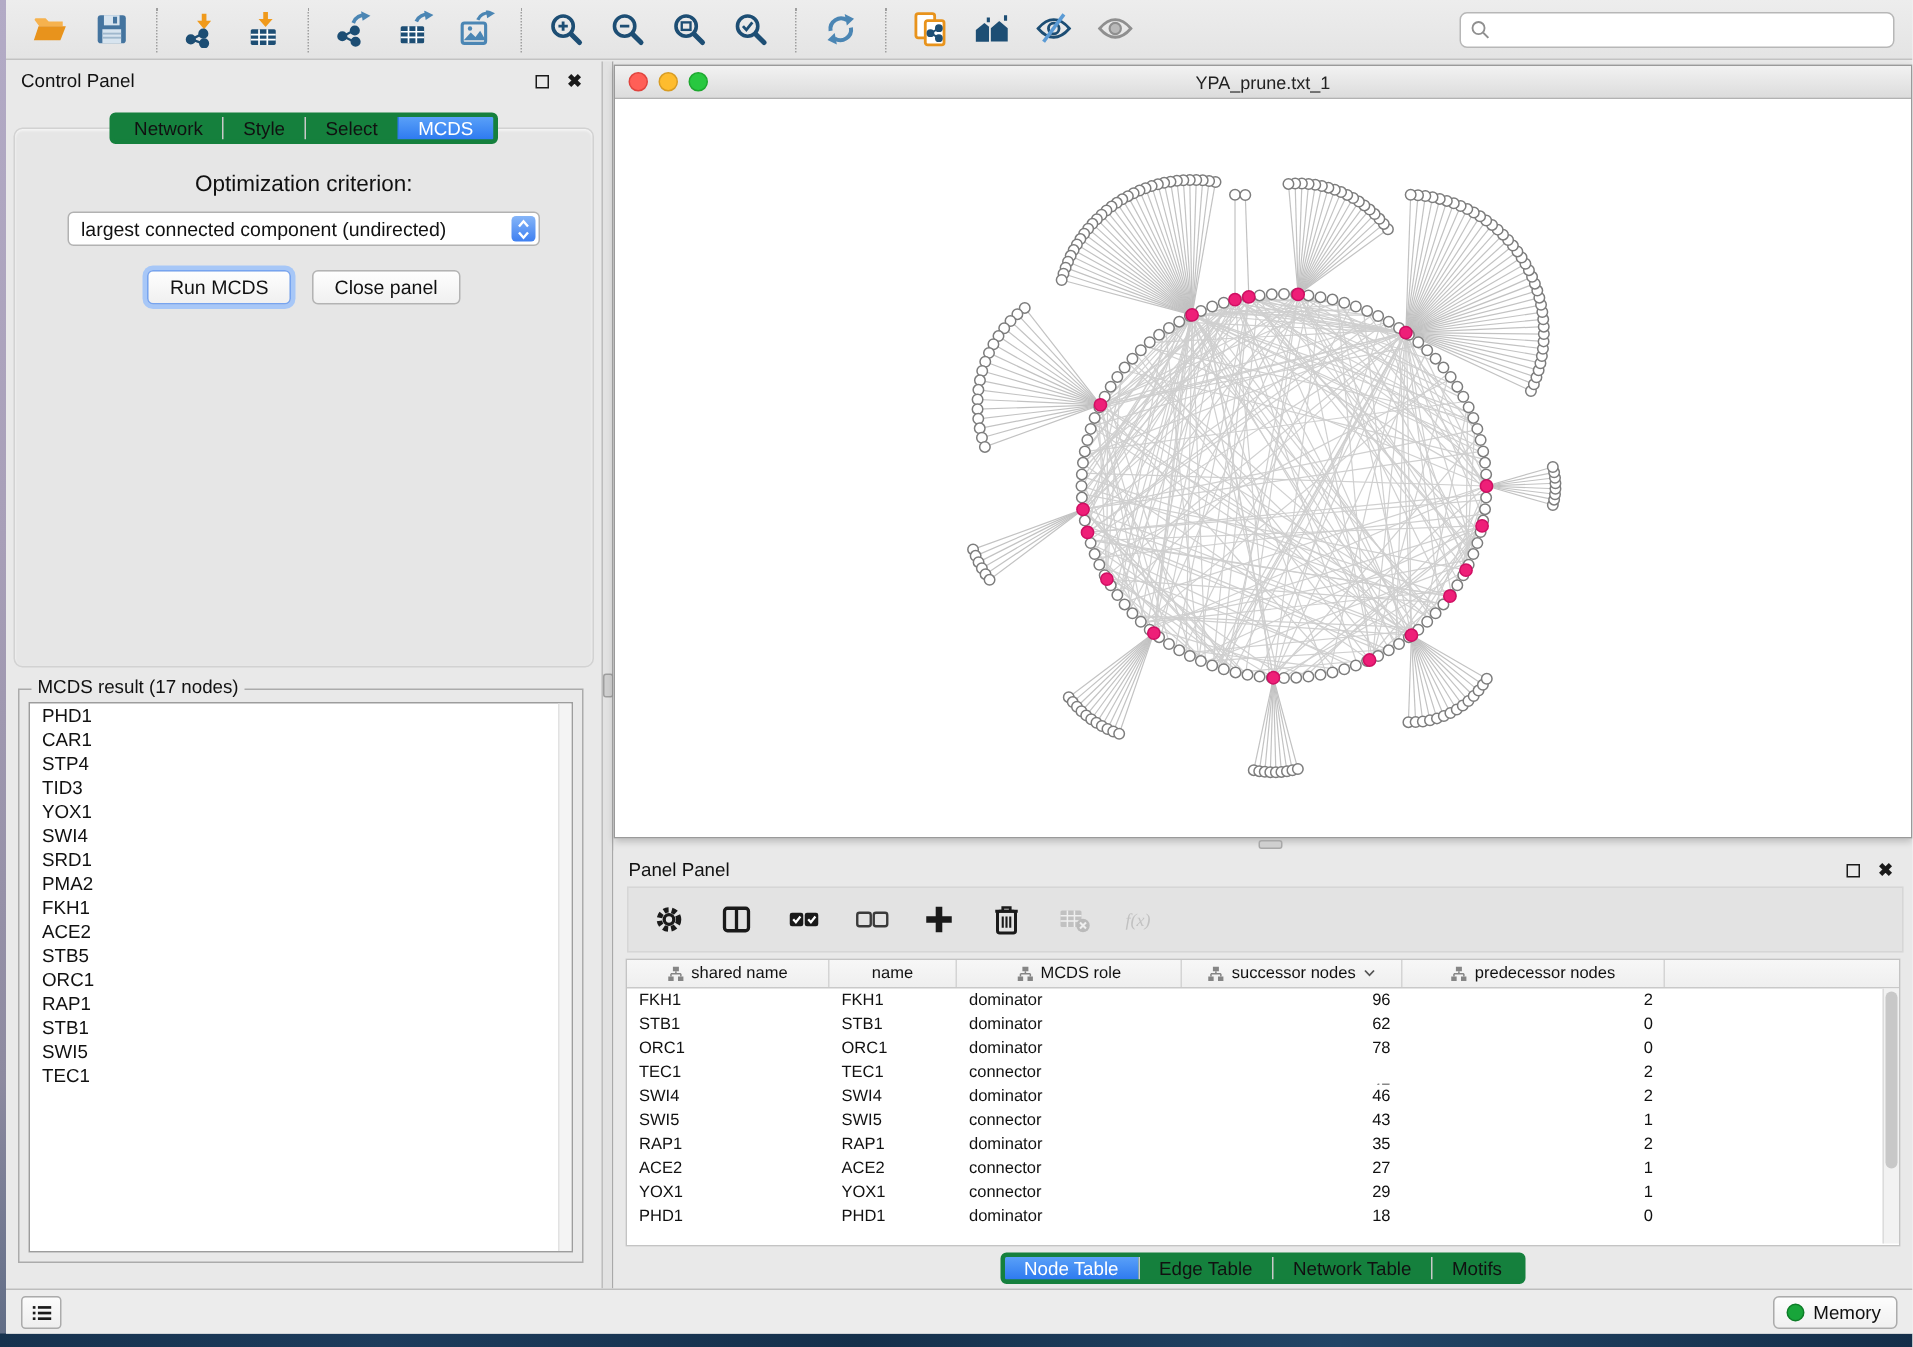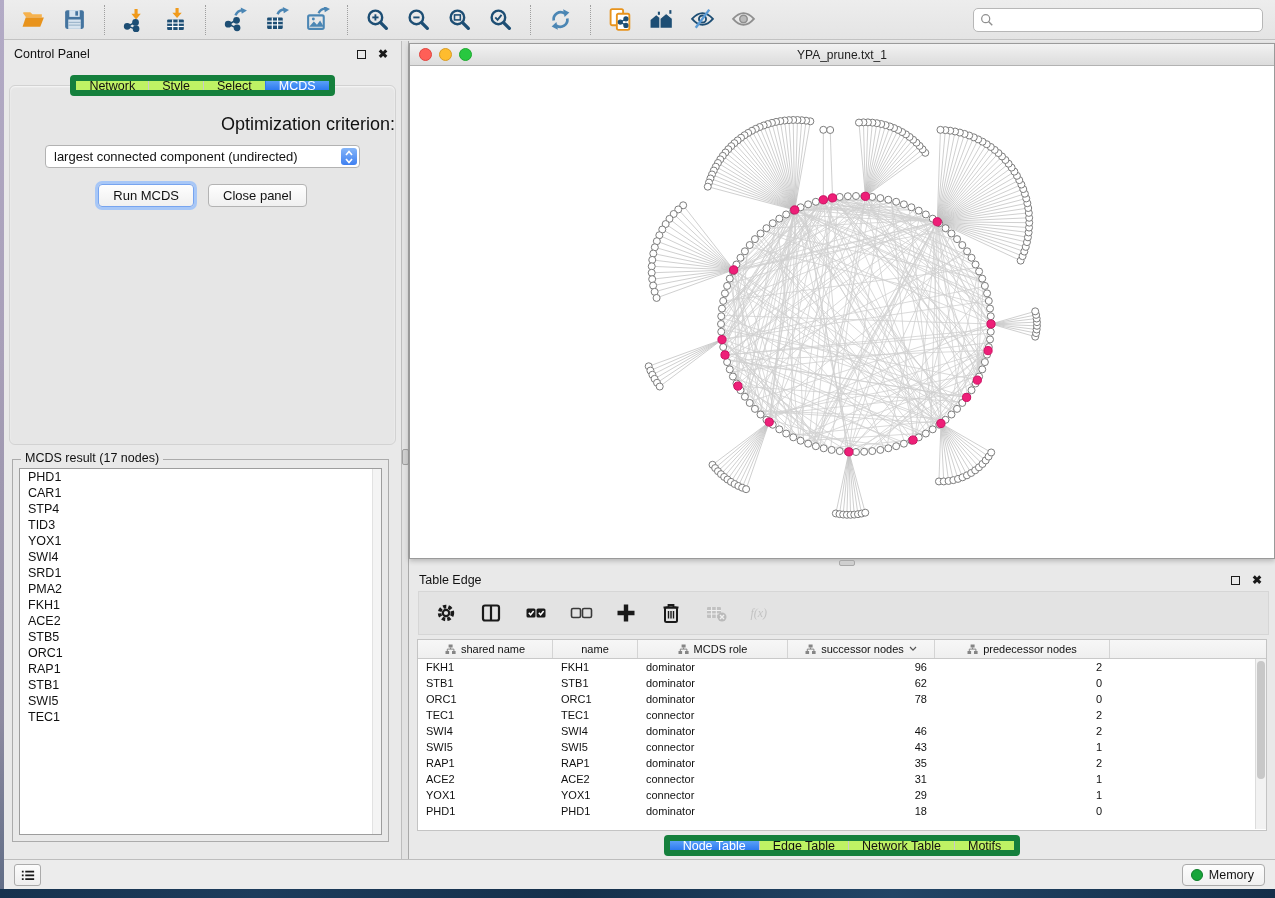--- a/index.html
+++ b/index.html
@@ -33,29 +33,29 @@
   .right-pane { position:absolute; left:405px; top:0; right:0; bottom:0; background:#e9e9e9; }
 
   
   .panel-head { display:flex; align-items:center; height:26px; padding:0 10px; }
   .panel-title { font-size:12.5px; color:#111; }
   .panel-head .spacer { flex:1; }
   .win-btn { width:16px; height:16px; display:flex; align-items:center; justify-content:center; margin-left:6px; cursor:default; }
   .float-glyph { width:9px; height:9px; border:1.5px solid #1a1a1a; }
   .close-glyph { font-size:12px; font-weight:bold; color:#1a1a1a; line-height:1; }
 
-  .seg { display:flex; background:#bef264; border:6px solid #15803d; border-radius:4px; overflow:hidden; height:21px; }
+  .seg { display:flex; background:#15803d; border:3px solid #15803d; border-radius:4px; overflow:hidden; height:21px; }
   .seg-item { padding:0 13px; font-size:12.5px; color:#111; display:flex; align-items:center; border-left:1px solid #c9c9c9; cursor:default; }
   .seg-item:first-child { border-left:none; }
   .seg-item.active { background:linear-gradient(#59a0f8,#2e7af0); color:#fff; border-left-color:#2e7af0; }
   .cp-tabs-row { display:flex; justify-content:center; margin-top:8px; position:relative; z-index:2; }
 
   .cp-inner { position:absolute; left:5px; right:5px; top:44px; height:360px; background:#e6e6e6;
       border:1px solid #d2d2d2; border-radius:6px; box-shadow:inset 0 1px 2px rgba(255,255,255,.7); }
-  .opt-label { text-align:right; margin-top:28px; font-size:18px; color:#111; }
+  .opt-label { text-align:center; margin-top:28px; font-size:15px; color:#111; }
   .combo { margin:10px auto 0; width:315px; height:23px; background:#fff; border:1px solid #b2b2b2; border-radius:4px;
       display:flex; align-items:center; font-size:13px; color:#111; padding-left:8px; position:relative; }
   .combo .stepper { position:absolute; right:2px; top:2px; bottom:2px; width:16px; border-radius:3px;
       background:linear-gradient(#85b5f8,#3f80f1); display:flex; flex-direction:column; align-items:center; justify-content:center; }
   .combo .stepper svg { width:8px; height:14px; }
   .btn-row { display:flex; justify-content:center; gap:14px; margin-top:16px; }
   .push-btn { height:23px; padding:0 14px; font-size:13px; color:#111; background:linear-gradient(#fefefe,#f0f0f0);
       border:1px solid #b3b3b3; border-radius:4px; font-family:"Liberation Sans",sans-serif; }
   .push-btn.focused { box-shadow:0 0 0 3px #a7c7f7; border-color:#77a4ef; }
 
@@ -1058,21 +1058,21 @@
               </svg>
           </div>
         </div>
 
         <div class="h-splitter">
             <div class="grip"></div>
           </div>
 
         <div class="table-panel">
           <div class="panel-head">
-            <span class="panel-title">Table Edge</span>
+            <span class="panel-title">Panel Panel</span>
             <span class="spacer"></span>
             <span class="win-btn">
                 <span class="float-glyph"></span>
               </span>
             <span class="win-btn">
                 <span class="close-glyph">✖</span>
               </span>
           </div>
           <div class="tp-toolbar" id="tp-toolbar">
               <div class="tp-icon">
@@ -1229,21 +1229,21 @@
                   <div class="dt-cell" style="width: 135px;">RAP1</div>
                   <div class="dt-cell" style="width: 85px;">RAP1</div>
                   <div class="dt-cell" style="width: 150px;">dominator</div>
                   <div class="dt-cell num" style="width: 147px;">35</div>
                   <div class="dt-cell num" style="width: 175px;">2</div>
                 </div>
                 <div class="dt-row">
                   <div class="dt-cell" style="width: 135px;">ACE2</div>
                   <div class="dt-cell" style="width: 85px;">ACE2</div>
                   <div class="dt-cell" style="width: 150px;">connector</div>
-                  <div class="dt-cell num" style="width: 147px;">31</div>
+                  <div class="dt-cell num" style="width: 147px;">27</div>
                   <div class="dt-cell num" style="width: 175px;">1</div>
                 </div>
                 <div class="dt-row">
                   <div class="dt-cell" style="width: 135px;">YOX1</div>
                   <div class="dt-cell" style="width: 85px;">YOX1</div>
                   <div class="dt-cell" style="width: 150px;">connector</div>
                   <div class="dt-cell num" style="width: 147px;">29</div>
                   <div class="dt-cell num" style="width: 175px;">1</div>
                 </div>
                 <div class="dt-row">

